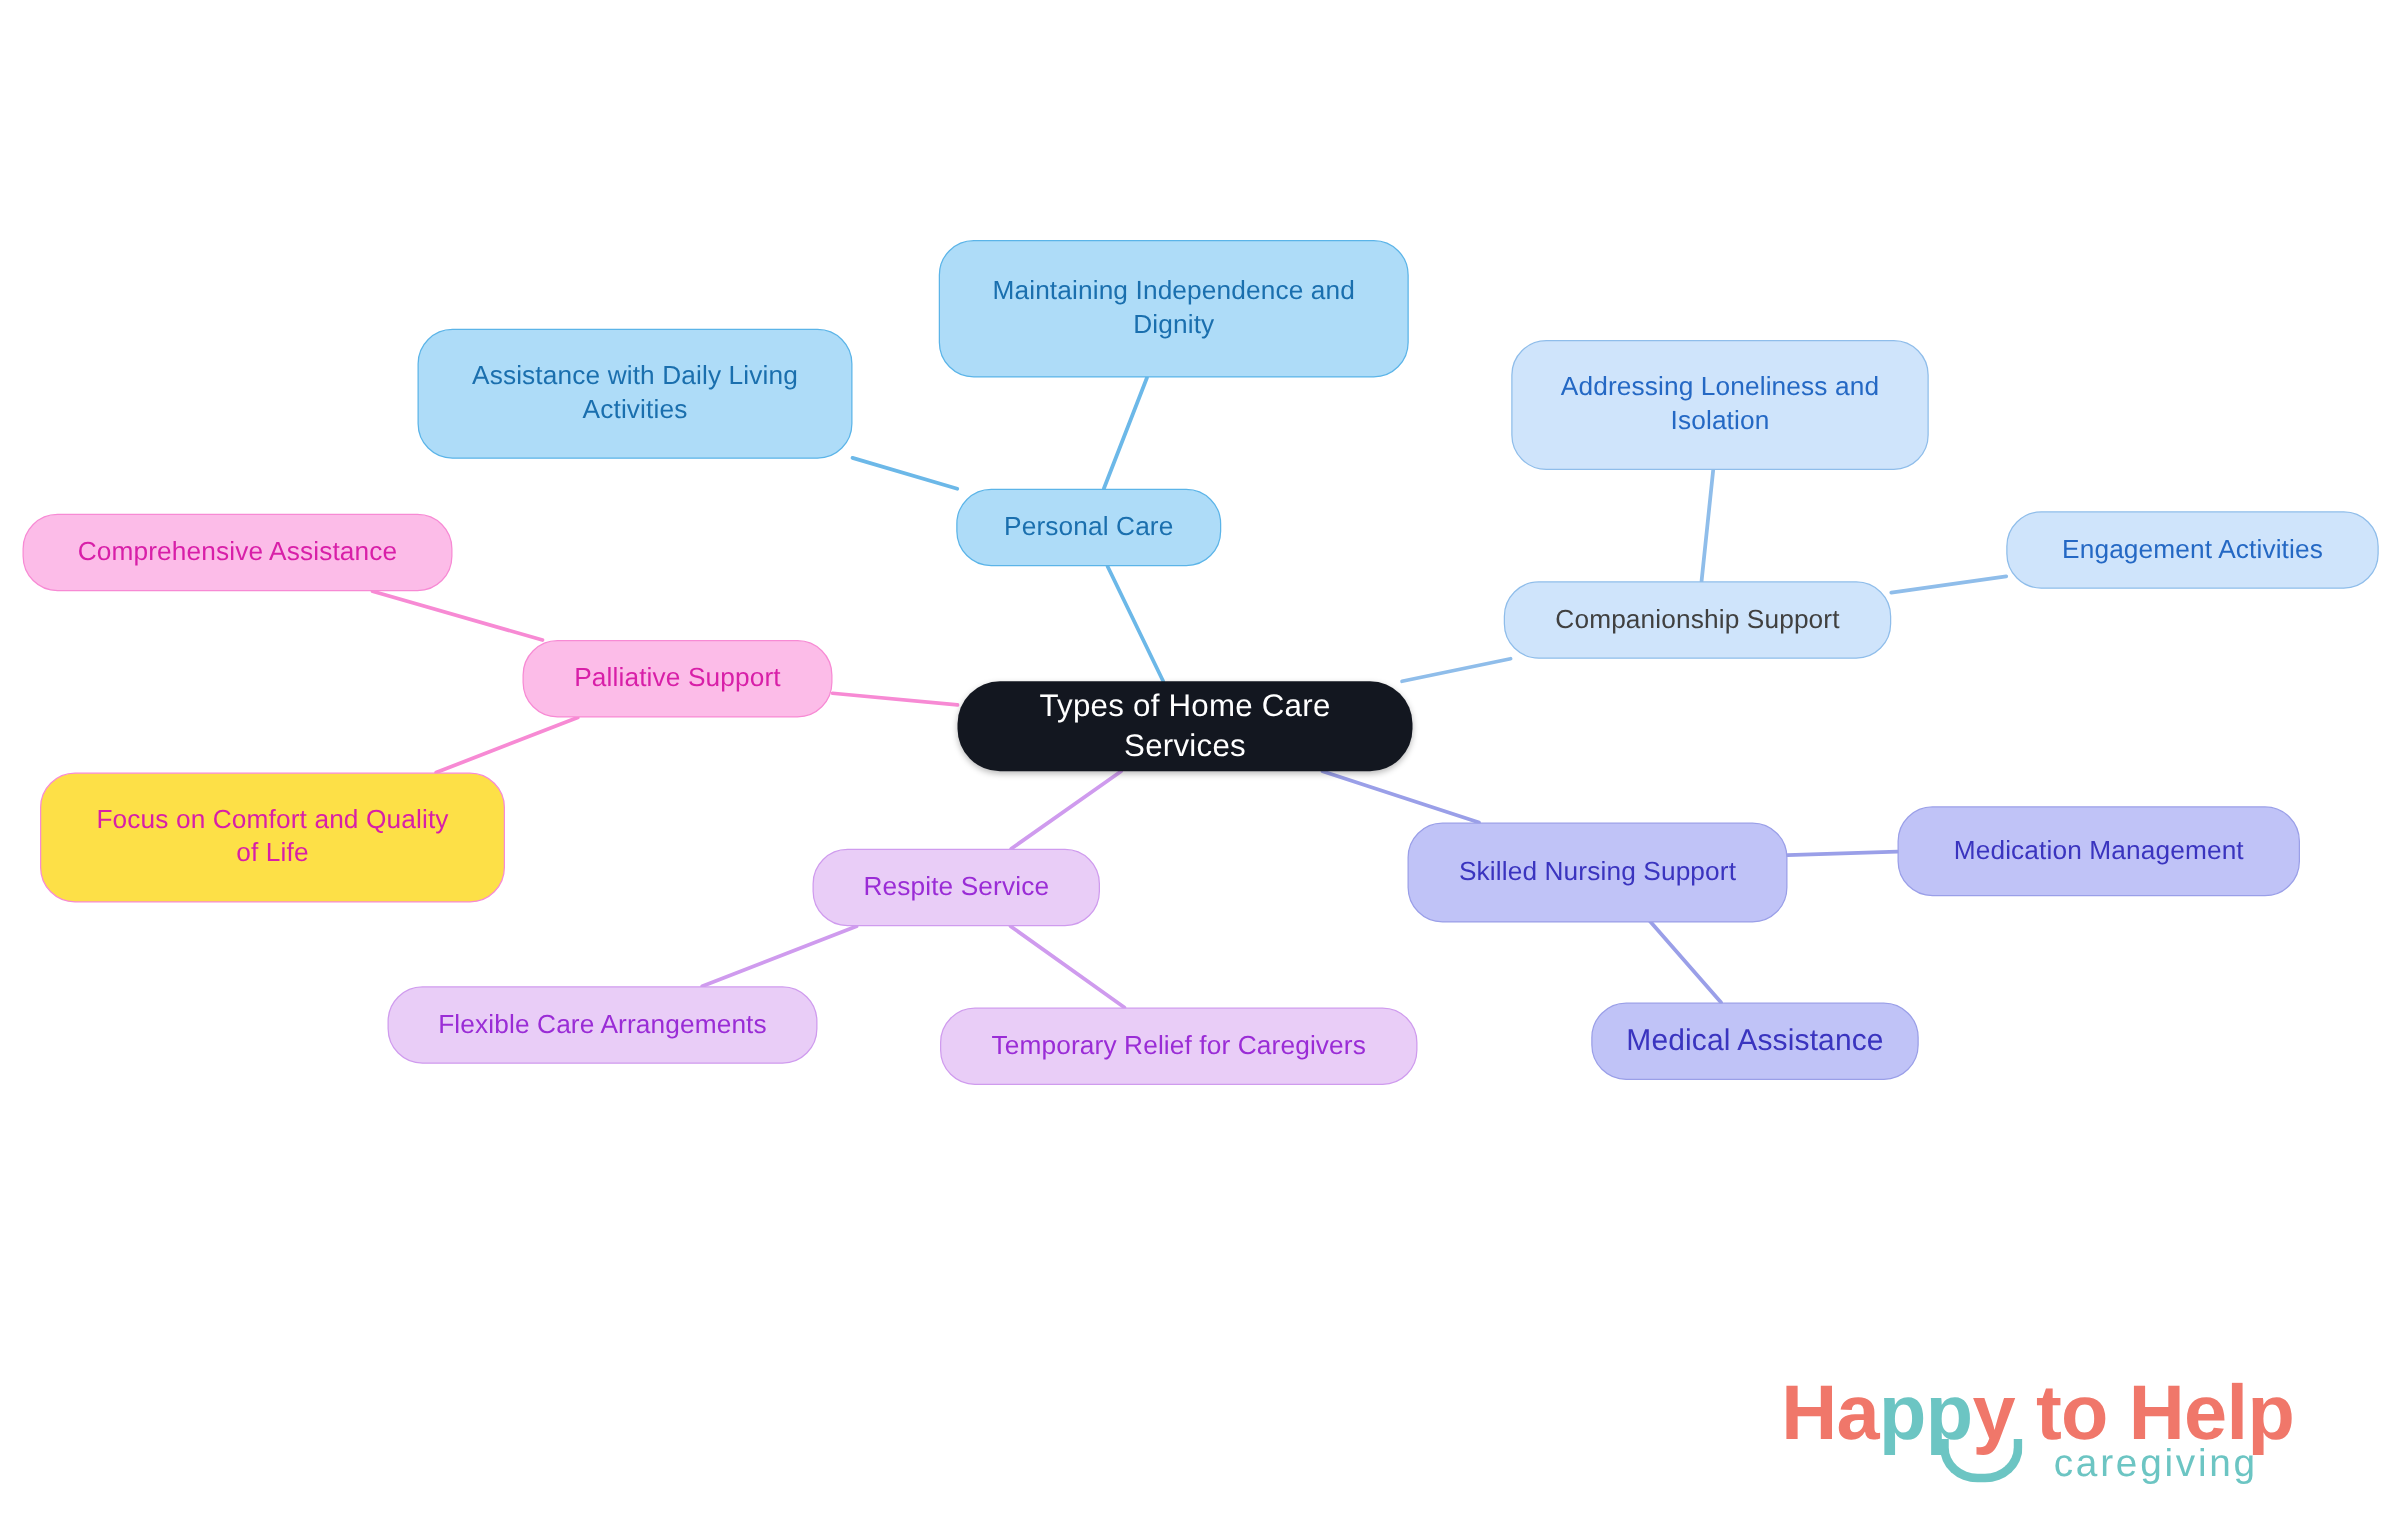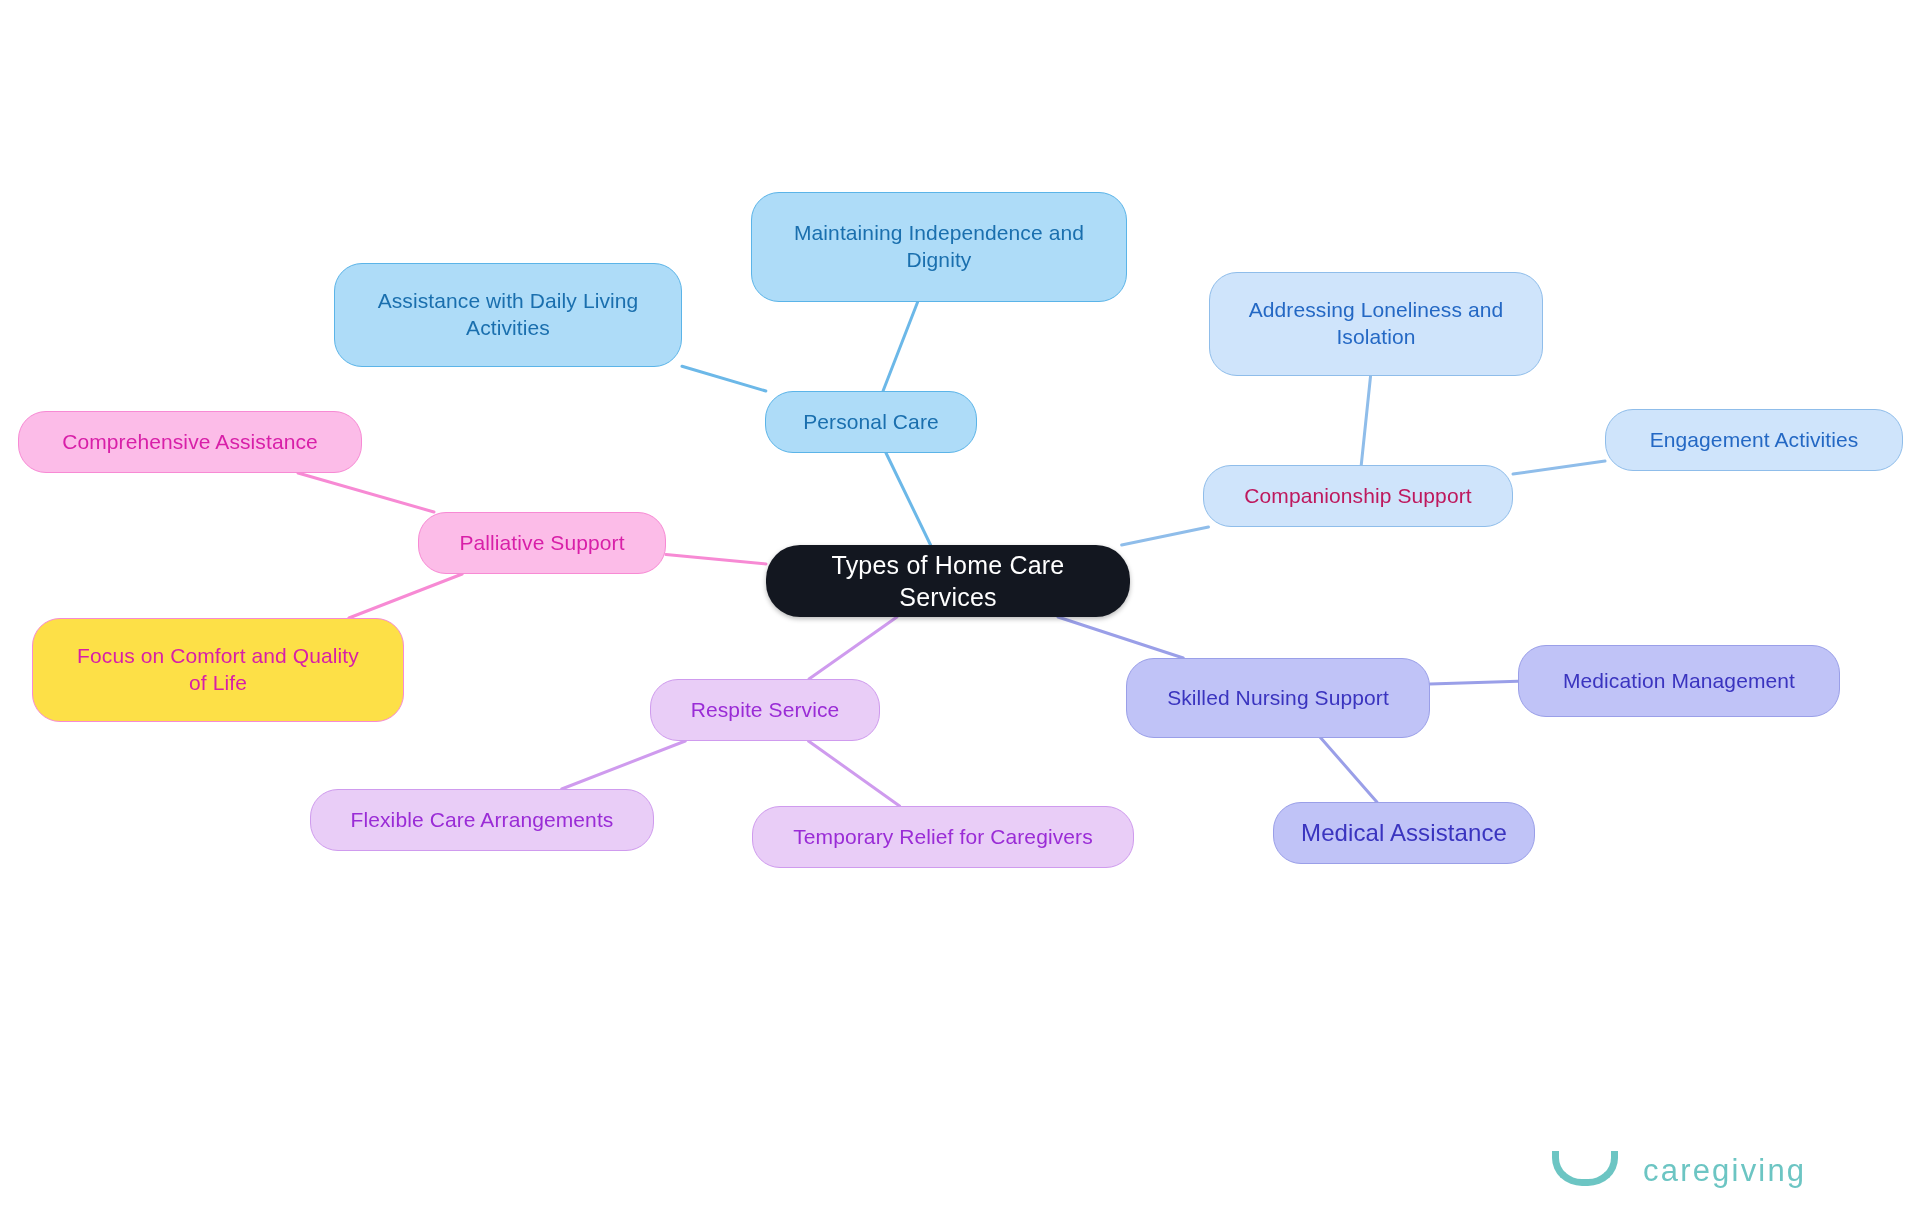--- a/index.html
+++ b/index.html
@@ -106,34 +106,37 @@
       <line x1="462.18110236220474" y1="574" x2="348.8897637795276" y2="618" stroke="#F78AD4" stroke-width="3" stroke-linecap="round"></line>
     </svg>
 
   <div id="nodes">
       <div class="node root" style="left: 766px; top: 545px; width: 364px; height: 72px; background: rgb(19, 23, 32); border-color: rgb(19, 23, 32); color: rgb(255, 255, 255); font-size: 25px;"><span>Types of Home Care Services</span></div>
       <div class="node" style="left: 765px; top: 391px; width: 212px; height: 62px; background: rgb(174, 220, 248); border-color: rgb(91, 180, 232); color: rgb(26, 111, 174); font-size: 21px;"><span>Personal Care</span></div>
       <div class="node" style="left: 334px; top: 263px; width: 348px; height: 104px; background: rgb(174, 220, 248); border-color: rgb(91, 180, 232); color: rgb(26, 111, 174); font-size: 21px;"><span>Assistance with Daily Living
 Activities</span></div>
       <div class="node" style="left: 751px; top: 192px; width: 376px; height: 110px; background: rgb(174, 220, 248); border-color: rgb(91, 180, 232); color: rgb(26, 111, 174); font-size: 21px;"><span>Maintaining Independence and
 Dignity</span></div>
-      <div class="node" style="left: 1203px; top: 465px; width: 310px; height: 62px; background: rgb(207, 228, 251); border-color: rgb(143, 189, 234); color: #be185d; font-size: 21px;"><span>Companionship Support</span></div>
+      <div class="node" style="left: 1203px; top: 465px; width: 310px; height: 62px; background: rgb(207, 228, 251); border-color: rgb(143, 189, 234); color: #404040; font-size: 21px;"><span>Companionship Support</span></div>
       <div class="node" style="left: 1209px; top: 272px; width: 334px; height: 104px; background: rgb(207, 228, 251); border-color: rgb(143, 189, 234); color: rgb(36, 104, 196); font-size: 21px;"><span>Addressing Loneliness and
 Isolation</span></div>
       <div class="node" style="left: 1605px; top: 409px; width: 298px; height: 62px; background: rgb(207, 228, 251); border-color: rgb(143, 189, 234); color: rgb(36, 104, 196); font-size: 21px;"><span>Engagement Activities</span></div>
       <div class="node" style="left: 1126px; top: 658px; width: 304px; height: 80px; background: rgb(192, 195, 247); border-color: rgb(154, 159, 232); color: rgb(58, 52, 191); font-size: 21px;"><span>Skilled Nursing Support</span></div>
       <div class="node" style="left: 1518px; top: 645px; width: 322px; height: 72px; background: rgb(192, 195, 247); border-color: rgb(154, 159, 232); color: rgb(58, 52, 191); font-size: 21px;"><span>Medication Management</span></div>
       <div class="node" style="left: 1273px; top: 802px; width: 262px; height: 62px; background: rgb(192, 195, 247); border-color: rgb(154, 159, 232); color: rgb(58, 52, 191); font-size: 24px;"><span>Medical Assistance</span></div>
       <div class="node" style="left: 650px; top: 679px; width: 230px; height: 62px; background: rgb(233, 205, 247); border-color: rgb(207, 155, 238); color: rgb(154, 44, 214); font-size: 21px;"><span>Respite Service</span></div>
       <div class="node" style="left: 310px; top: 789px; width: 344px; height: 62px; background: rgb(233, 205, 247); border-color: rgb(207, 155, 238); color: rgb(154, 44, 214); font-size: 21px; justify-content: center;"><span>Flexible Care Arrangements</span></div>
       <div class="node" style="left: 752px; top: 806px; width: 382px; height: 62px; background: rgb(233, 205, 247); border-color: rgb(207, 155, 238); color: rgb(154, 44, 214); font-size: 21px;"><span>Temporary Relief for Caregivers</span></div>
       <div class="node" style="left: 418px; top: 512px; width: 248px; height: 62px; background: rgb(252, 188, 232); border-color: rgb(247, 138, 212); color: rgb(216, 31, 168); font-size: 21px;"><span>Palliative Support</span></div>
       <div class="node" style="left: 18px; top: 411px; width: 344px; height: 62px; background: rgb(252, 188, 232); border-color: rgb(247, 138, 212); color: rgb(216, 31, 168); font-size: 21px;"><span>Comprehensive Assistance</span></div>
       <div class="node" style="left: 32px; top: 618px; width: 372px; height: 104px; background: #fde047; border-color: rgb(247, 138, 212); color: rgb(216, 31, 168); font-size: 21px;"><span>Focus on Comfort and Quality
 of Life</span></div>
     </div>
 
   <div id="logo">
+    <div class="logo-main">
+      <span style="color: rgb(240, 119, 106);">Ha</span><span style="color: rgb(108, 197, 195);">pp</span><span style="color: rgb(240, 119, 106);">y</span><span style="color: rgb(240, 119, 106);"> to Help</span>
+    </div>
     <div class="smile" style="border-color: transparent rgb(108, 197, 195) rgb(108, 197, 195);"></div>
     <div class="logo-sub" style="color: rgb(108, 197, 195);">caregiving</div>
   </div>
 
 </div>
 
 </body></html>

